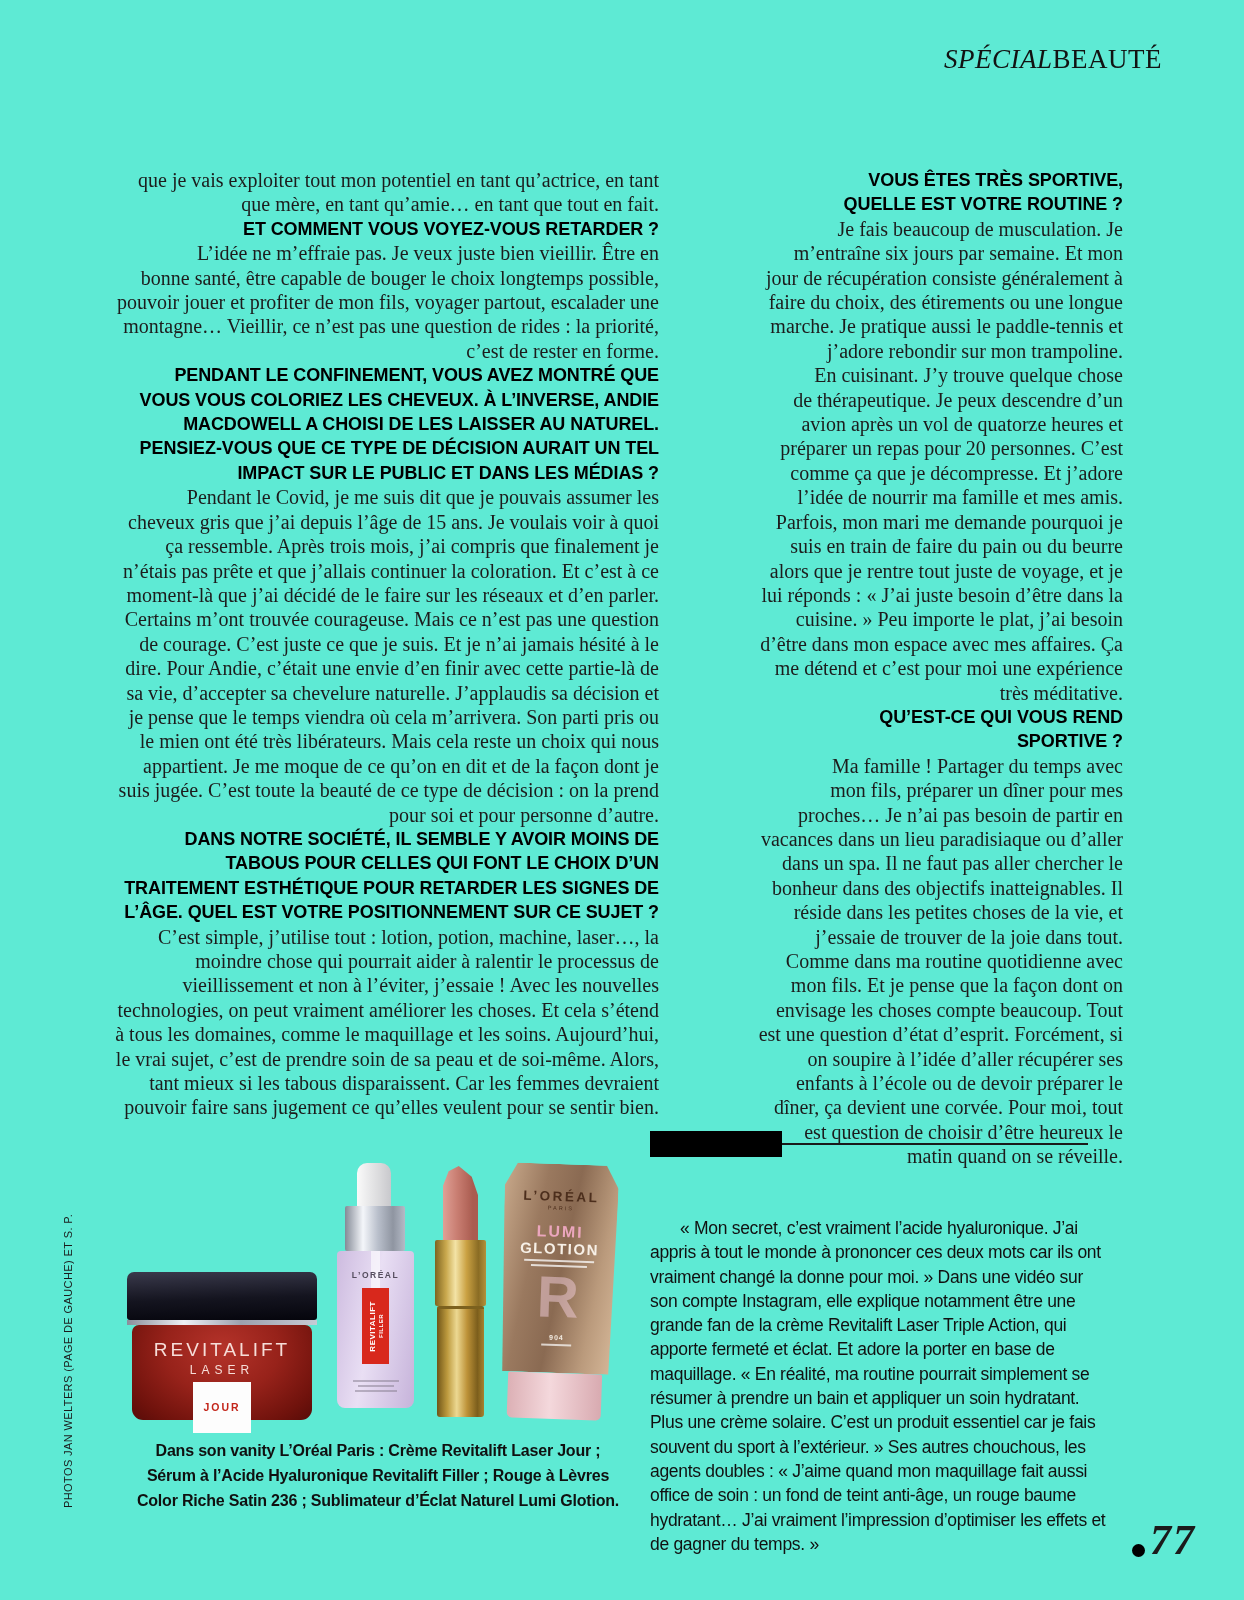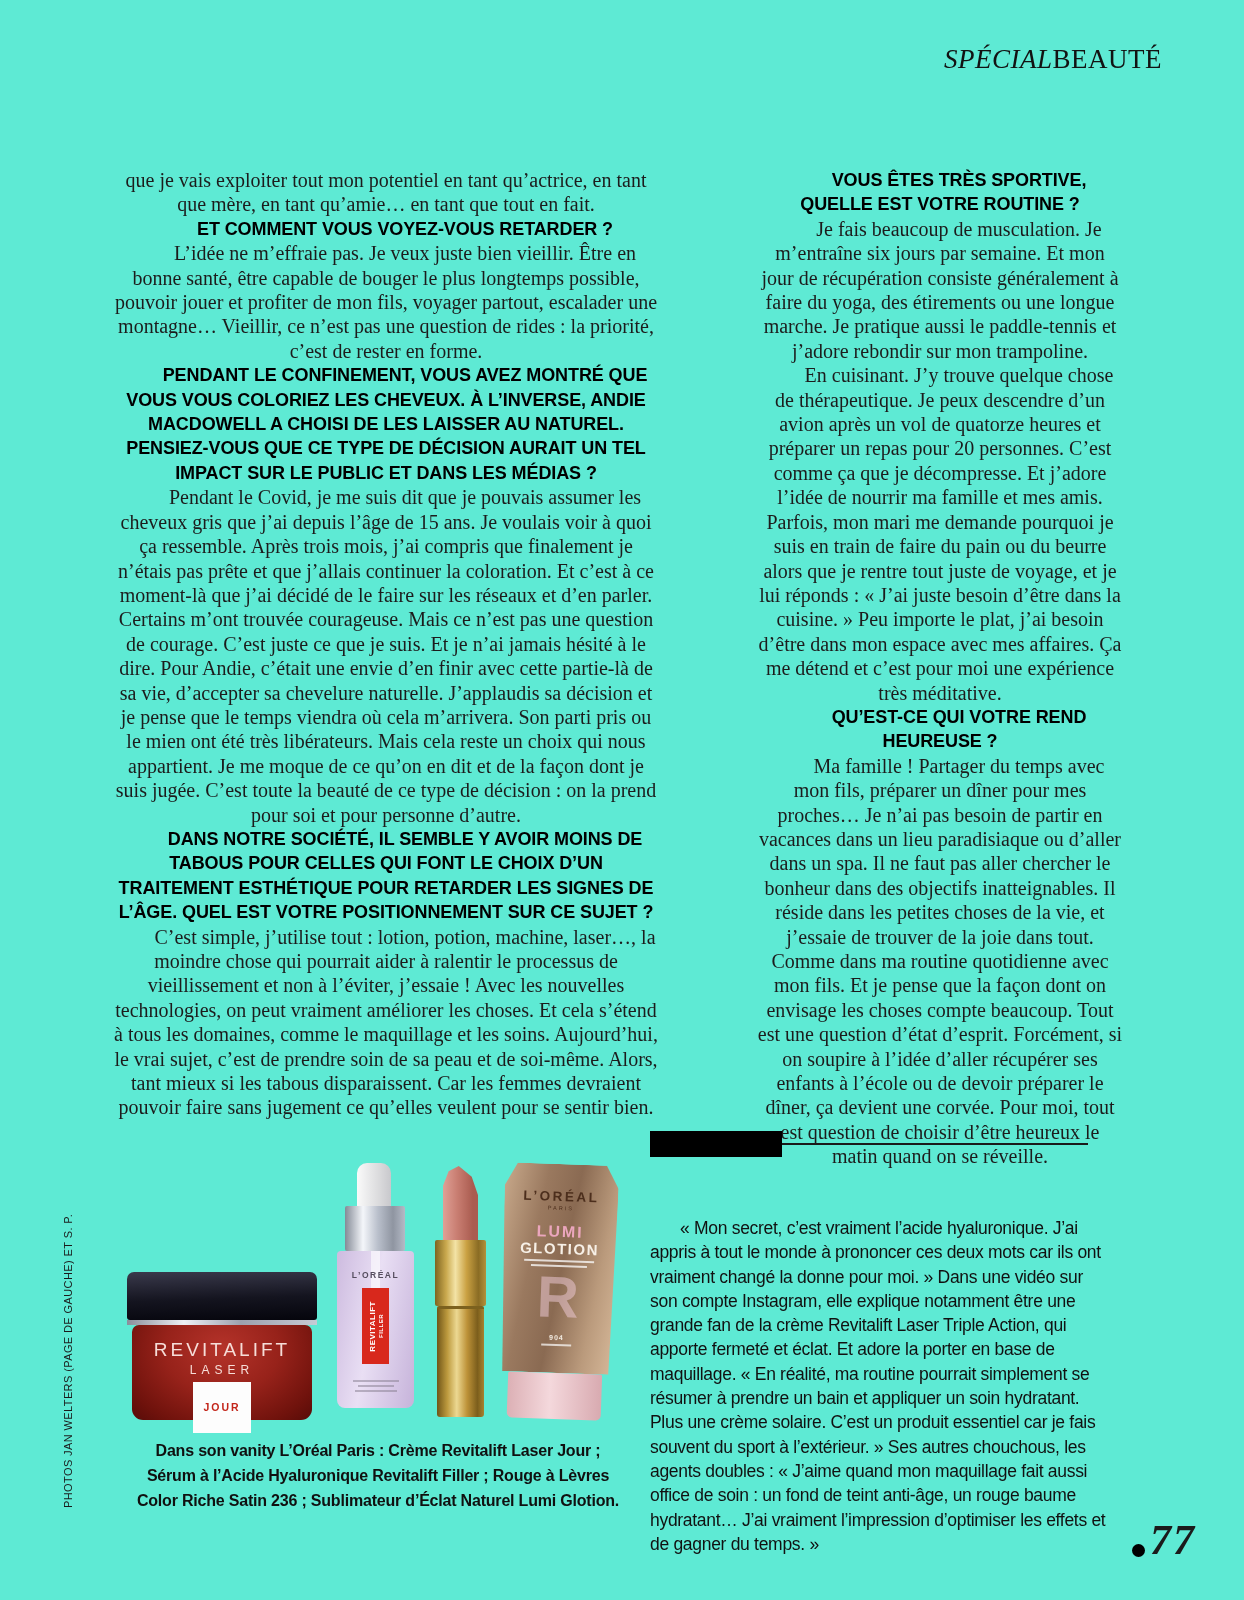--- a/index.html
+++ b/index.html
@@ -4,21 +4,21 @@
 <title>Magazine page</title>
 <style>
   html,body{margin:0;padding:0;background:#e8e8e8;}
   .page{position:relative;width:1244px;height:1600px;margin:0 auto;background:#5eead4;overflow:hidden;
         font-family:"Liberation Serif",serif;color:#1b1b1b;}
   
   .hdr{position:absolute;top:44px;right:82px;font-size:27px;letter-spacing:.5px;color:#121212;white-space:nowrap;}
   .hdr .it{font-style:italic;font-family:"Liberation Serif",serif;}
   .hdr .rm{font-style:normal;font-family:"Liberation Serif",serif;}
   
-  .col{position:absolute;top:168px;font-size:20px;line-height:24.4px;color:#1c1c1c;text-align:center;}
+  .col{position:absolute;top:168px;font-size:20px;line-height:24.4px;color:#1c1c1c;text-align:right;}
   .col-left{left:113px;width:546px;}
   .col-right{left:757px;width:366px;}
   .col p{margin:0;text-indent:38px;}
   .col p.first{text-indent:0;}
   .col p.q{font-family:"Liberation Sans",sans-serif;font-weight:700;font-size:18px;letter-spacing:-.1px;color:#000;}
   
   .ps-bar{position:absolute;left:650px;top:1131px;width:132px;height:26px;background:#000;}
   .ps-rule{position:absolute;left:782px;top:1143px;width:306px;height:2px;background:#1a1a1a;}
   .ps-title{position:absolute;left:648px;top:1174px;font-family:"Liberation Sans",sans-serif;font-weight:900;
             font-size:31px;letter-spacing:-.5px;color:#050505;}
@@ -107,32 +107,32 @@
 
 <div class="page">
 
   <div class="hdr">
     <span class="it">SPÉCIAL</span><span class="rm">BEAUTÉ</span>
   </div>
 
   <div class="col col-left">
     <p class="first">que je vais exploiter tout mon potentiel en tant qu’actrice, en tant que mère, en tant qu’amie… en tant que tout en fait.</p>
     <p class="q">ET COMMENT VOUS VOYEZ-VOUS RETARDER ?</p>
-    <p>L’idée ne m’effraie pas. Je veux juste bien vieillir. Être en bonne santé, être capable de bouger le plus longtemps possible, pouvoir jouer et profiter de mon fils, voyager partout, escalader une montagne… Vieillir, ce n’est pas une question de rides : la priorité, c’est de rester en forme.</p>
+    <p>L’idée ne m’effraie pas. Je veux juste bien vieillir. Être en bonne santé, être capable de bouger le choix longtemps possible, pouvoir jouer et profiter de mon fils, voyager partout, escalader une montagne… Vieillir, ce n’est pas une question de rides : la priorité, c’est de rester en forme.</p>
     <p class="q">PENDANT LE CONFINEMENT, VOUS AVEZ MONTRÉ QUE VOUS VOUS COLORIEZ LES CHEVEUX. À L’INVERSE, ANDIE MACDOWELL A CHOISI DE LES LAISSER AU NATUREL. PENSIEZ-VOUS QUE CE TYPE DE DÉCISION AURAIT UN TEL IMPACT SUR LE PUBLIC ET DANS LES MÉDIAS ?</p>
     <p>Pendant le Covid, je me suis dit que je pouvais assumer les cheveux gris que j’ai depuis l’âge de 15 ans. Je voulais voir à quoi ça ressemble. Après trois mois, j’ai compris que finalement je n’étais pas prête et que j’allais continuer la coloration. Et c’est à ce moment-là que j’ai décidé de le faire sur les réseaux et d’en parler. Certains m’ont trouvée courageuse. Mais ce n’est pas une question de courage. C’est juste ce que je suis. Et je n’ai jamais hésité à le dire. Pour Andie, c’était une envie d’en finir avec cette partie-là de sa vie, d’accepter sa chevelure naturelle. J’applaudis sa décision et je pense que le temps viendra où cela m’arrivera. Son parti pris ou le mien ont été très libérateurs. Mais cela reste un choix qui nous appartient. Je me moque de ce qu’on en dit et de la façon dont je suis jugée. C’est toute la beauté de ce type de décision : on la prend pour soi et pour personne d’autre.</p>
     <p class="q">DANS NOTRE SOCIÉTÉ, IL SEMBLE Y AVOIR MOINS DE TABOUS POUR CELLES QUI FONT LE CHOIX D’UN TRAITEMENT ESTHÉTIQUE POUR RETARDER LES SIGNES DE L’ÂGE. QUEL EST VOTRE POSITIONNEMENT SUR CE SUJET ?</p>
     <p>C’est simple, j’utilise tout : lotion, potion, machine, laser…, la moindre chose qui pourrait aider à ralentir le processus de vieillissement et non à l’éviter, j’essaie ! Avec les nouvelles technologies, on peut vraiment améliorer les choses. Et cela s’étend à tous les domaines, comme le maquillage et les soins. Aujourd’hui, le vrai sujet, c’est de prendre soin de sa peau et de soi-même. Alors, tant mieux si les tabous disparaissent. Car les femmes devraient pouvoir faire sans jugement ce qu’elles veulent pour se sentir bien.</p>
   </div>
 
   <div class="col col-right">
     <p class="q">VOUS ÊTES TRÈS SPORTIVE, QUELLE EST VOTRE ROUTINE ?</p>
-    <p>Je fais beaucoup de musculation. Je m’entraîne six jours par semaine. Et mon jour de récupération consiste généralement à faire du yoga, des étirements ou une longue marche. Je pratique aussi le paddle-tennis et j’adore rebondir sur mon trampoline.</p>
+    <p>Je fais beaucoup de musculation. Je m’entraîne six jours par semaine. Et mon jour de récupération consiste généralement à faire du choix, des étirements ou une longue marche. Je pratique aussi le paddle-tennis et j’adore rebondir sur mon trampoline.</p>
     <p>En cuisinant. J’y trouve quelque chose de thérapeutique. Je peux descendre d’un avion après un vol de quatorze heures et préparer un repas pour 20 personnes. C’est comme ça que je décompresse. Et j’adore l’idée de nourrir ma famille et mes amis. Parfois, mon mari me demande pourquoi je suis en train de faire du pain ou du beurre alors que je rentre tout juste de voyage, et je lui réponds : « J’ai juste besoin d’être dans la cuisine. » Peu importe le plat, j’ai besoin d’être dans mon espace avec mes affaires. Ça me détend et c’est pour moi une expérience très méditative.</p>
-    <p class="q">QU’EST-CE QUI VOTRE REND HEUREUSE ?</p>
+    <p class="q">QU’EST-CE QUI VOUS REND SPORTIVE ?</p>
     <p>Ma famille ! Partager du temps avec mon fils, préparer un dîner pour mes proches… Je n’ai pas besoin de partir en vacances dans un lieu paradisiaque ou d’aller dans un spa. Il ne faut pas aller chercher le bonheur dans des objectifs inatteignables. Il réside dans les petites choses de la vie, et j’essaie de trouver de la joie dans tout. Comme dans ma routine quotidienne avec mon fils. Et je pense que la façon dont on envisage les choses compte beaucoup. Tout est une question d’état d’esprit. Forcément, si on soupire à l’idée d’aller récupérer ses enfants à l’école ou de devoir préparer le dîner, ça devient une corvée. Pour moi, tout est question de choisir d’être heureux le matin quand on se réveille.</p>
   </div>
 
   <div class="ps-bar"></div>
   <div class="ps-rule"></div>
   <p class="ps-body">« Mon secret, c’est vraiment l’acide hyaluronique. J’ai appris à tout le monde à prononcer ces deux mots car ils ont vraiment changé la donne pour moi. » Dans une vidéo sur son compte Instagram, elle explique notamment être une grande fan de la crème Revitalift Laser Triple Action, qui apporte fermeté et éclat. Et adore la porter en base de maquillage. « En réalité, ma routine pourrait simplement se résumer à prendre un bain et appliquer un soin hydratant. Plus une crème solaire. C’est un produit essentiel car je fais souvent du sport à l’extérieur. » Ses autres chouchous, les agents doubles : « J’aime quand mon maquillage fait aussi office de soin : un fond de teint anti-âge, un rouge baume hydratant… J’ai vraiment l’impression d’optimiser les effets et de gagner du temps. »</p>
 
   <div class="credit">PHOTOS JAN WELTERS (PAGE DE GAUCHE) ET S. P.</div>
 
   <div class="products">

